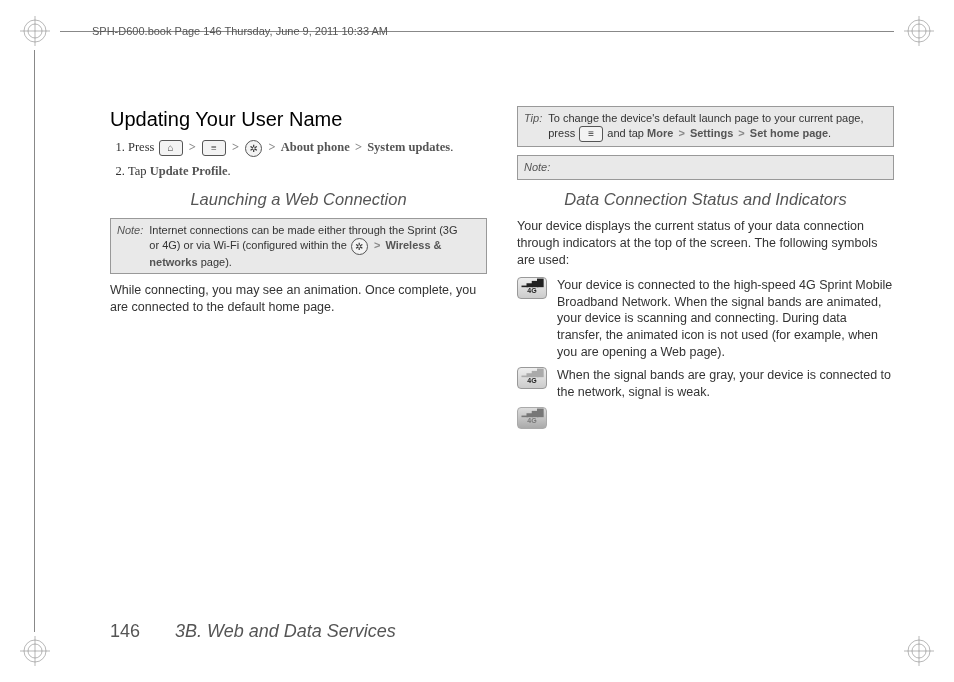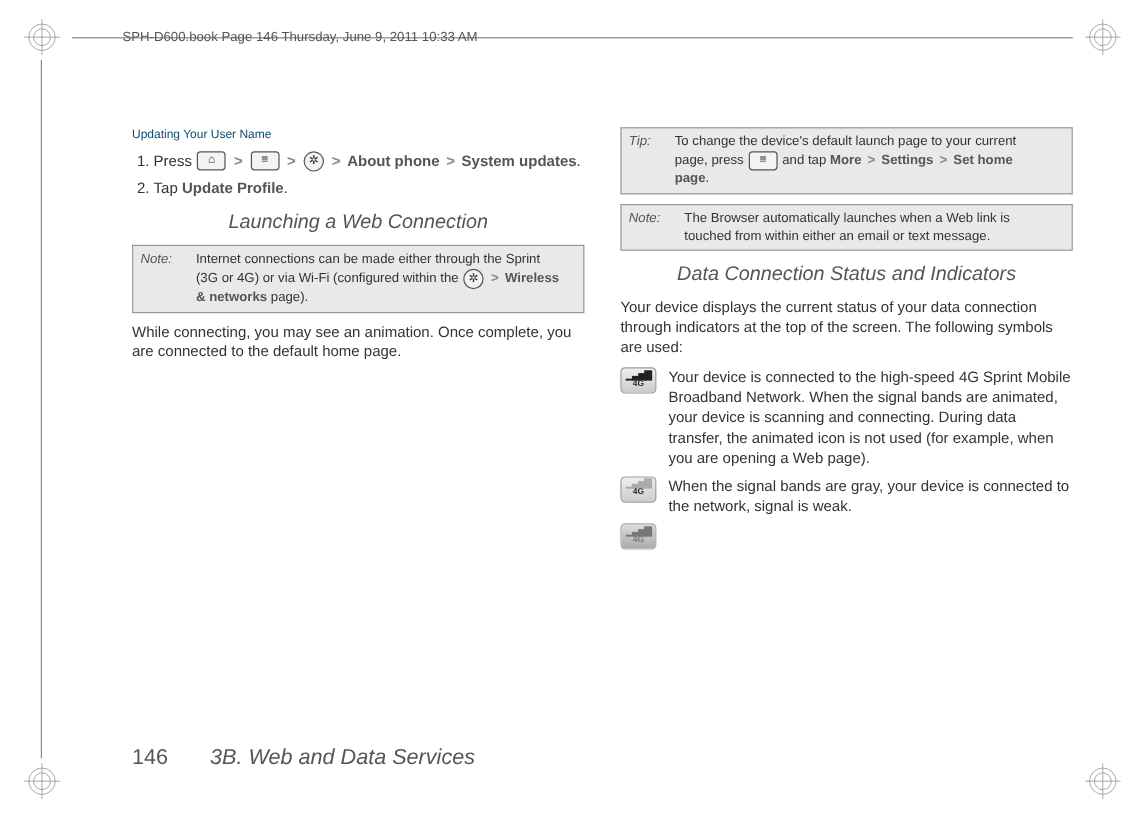--- a/index.html
+++ b/index.html
@@ -23,41 +23,41 @@
   .br { bottom: 16px; right: 20px; }
   .crop-line-top {
     position:absolute; top:31px; left:60px; right:60px; height:0;
     border-top:0.5px solid #888;
   }
   .crop-line-left {
     position:absolute; left:34px; top:50px; bottom:50px; width:0;
     border-left:0.5px solid #888;
   }
   .header-text {
-    position:absolute; top:25px; left:102px;
+    position:absolute; top:25px; left:92px;
     font-size:11px; color:#555;
   }
   .page {
     position:absolute;
     top: 100px; left: 110px; right:60px; bottom: 70px;
     display:flex;
     gap: 30px;
   }
   .col { flex:1; font-size:12.5px; line-height:1.35; color:#333; }
   .col p { margin-bottom: 8px; }
   h3 {
-    font-size:10px; font-weight:normal; color:#0c4a6e;
+    font-size:20px; font-weight:normal; color:#000000;
     margin: 6px 0 6px 0;
   }
   h2.italic {
     font-style:italic; font-size:16.5px; font-weight:normal;
     color:#555; margin: 8px 0 8px 0; text-align: center;
   }
   ol, ul { margin-left: 18px; margin-bottom:8px; }
-  ol li, ul li { margin-bottom:6px; }
+  ol li, ul li { margin-bottom:6px;font-family:Liberation Serif, serif; }
   .bullet-arrow { list-style:none; margin-left:4px; }
   .bullet-arrow li::before { content:"▸"; color:#777; margin-right:6px; }
   .icon-box {
     display:inline-block;
     vertical-align:middle;
     width:24px; height:16px;
     border:1px solid #555; border-radius:3px;
     background:#f3f3f3;
     text-align:center;
     line-height:14px;
@@ -95,21 +95,21 @@
   }
   .gt { color:#888; font-weight:bold; margin:0 2px; }
   .bold { font-weight:bold; color:#555; }
   .note-box {
     border:1px solid #999;
     background:#e9e9e9;
     padding:4px 20px 4px 6px;
     font-size:11px;
     margin:6px 0 8px 0;
     display:flex;
-    gap:20px;
+    gap:6px;
   }
   .note-box .label { font-style:italic; color:#555; flex:0 0 auto; }
   .note-box .body { flex:1; }
   .indicator-row { display:flex; gap:10px; margin-bottom:6px; }
   .indicator-icon {
     flex:0 0 30px; height:22px;
     border-radius:4px;
     display:flex; flex-direction:column; align-items:center; justify-content:center;
     font-size:7px; font-weight:bold;
   }
@@ -206,21 +206,20 @@
         <span class="bold">More</span>
         <span class="gt">&gt;</span>
         <span class="bold">Settings</span>
         <span class="gt">&gt;</span>
         <span class="bold">Set home page</span><span>.</span>
       </div>
     </div>
 
     <div class="note-box">
       <div class="label">Note:</div>
-      <div class="body">The Browser automatically launches when a Web link is touched from within either an email or text message.</div>
     </div>
 
     <h2 class="italic">Data Connection Status and Indicators</h2>
     <p>Your device displays the current status of your data connection through indicators at the top of the screen. The following symbols are used:</p>
 
     <div class="indicator-row">
       <div class="indicator-icon ind-on">
           <div class="bars">▁▃▅▇</div>
           <div>4G</div>
         </div>

